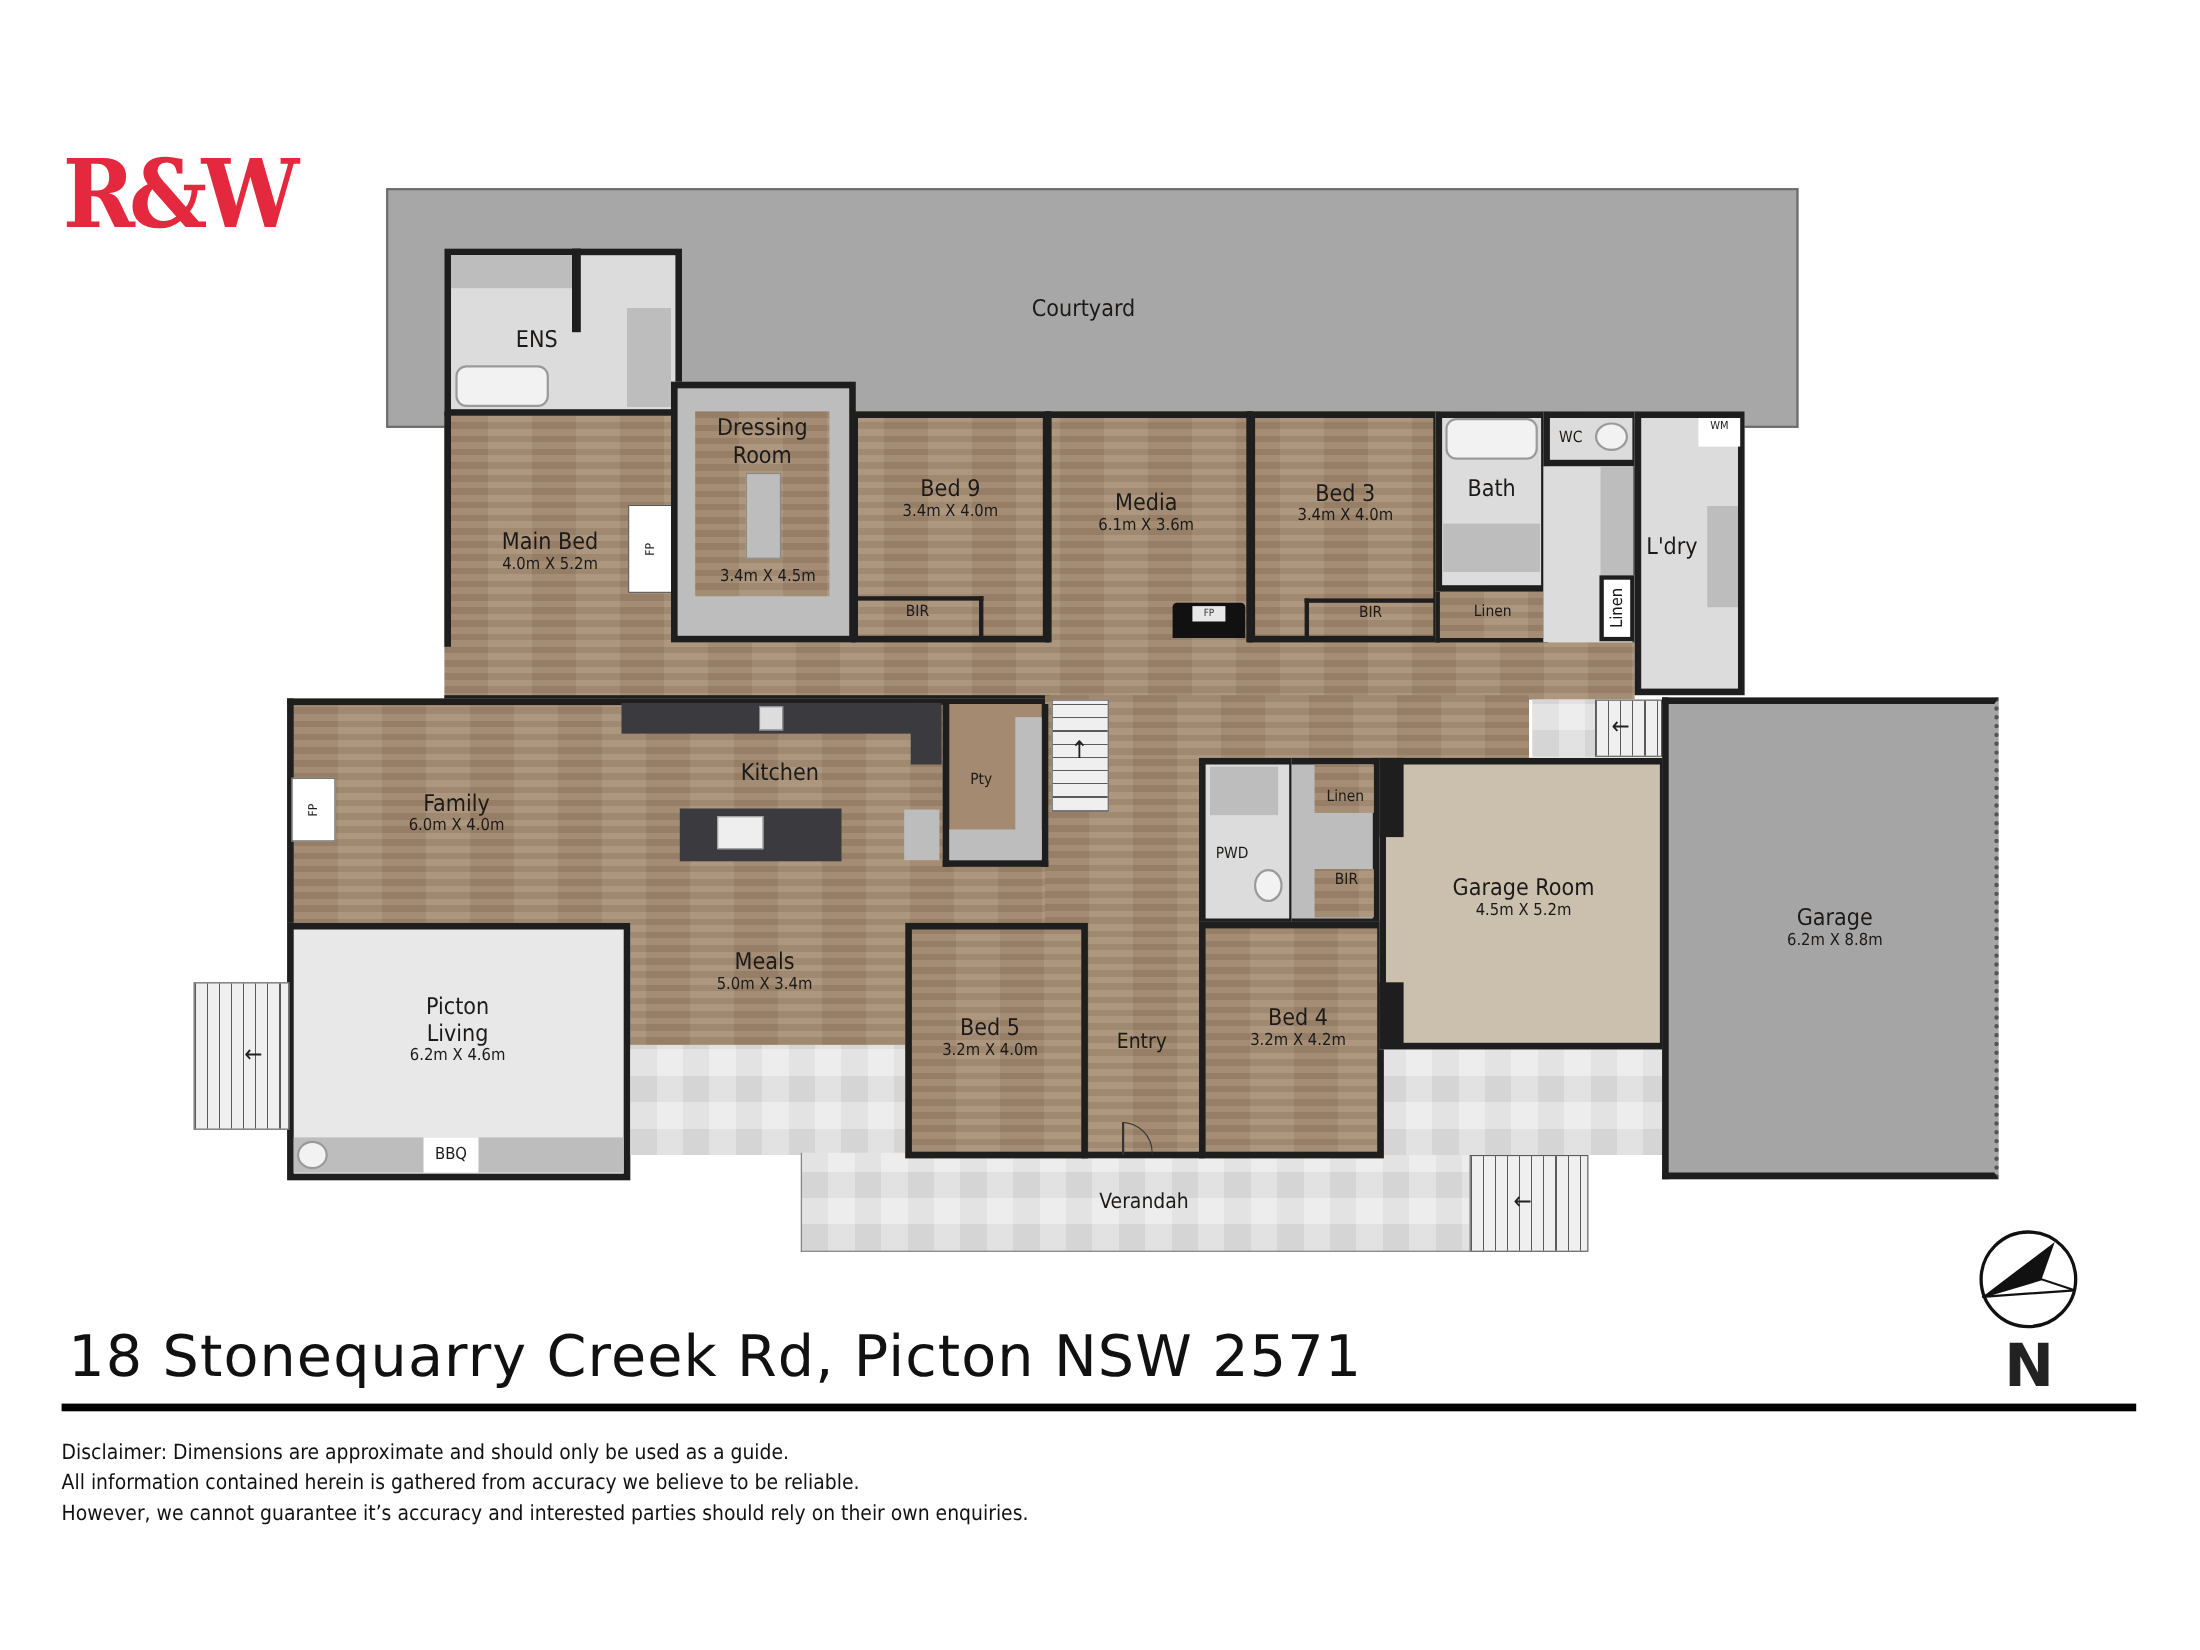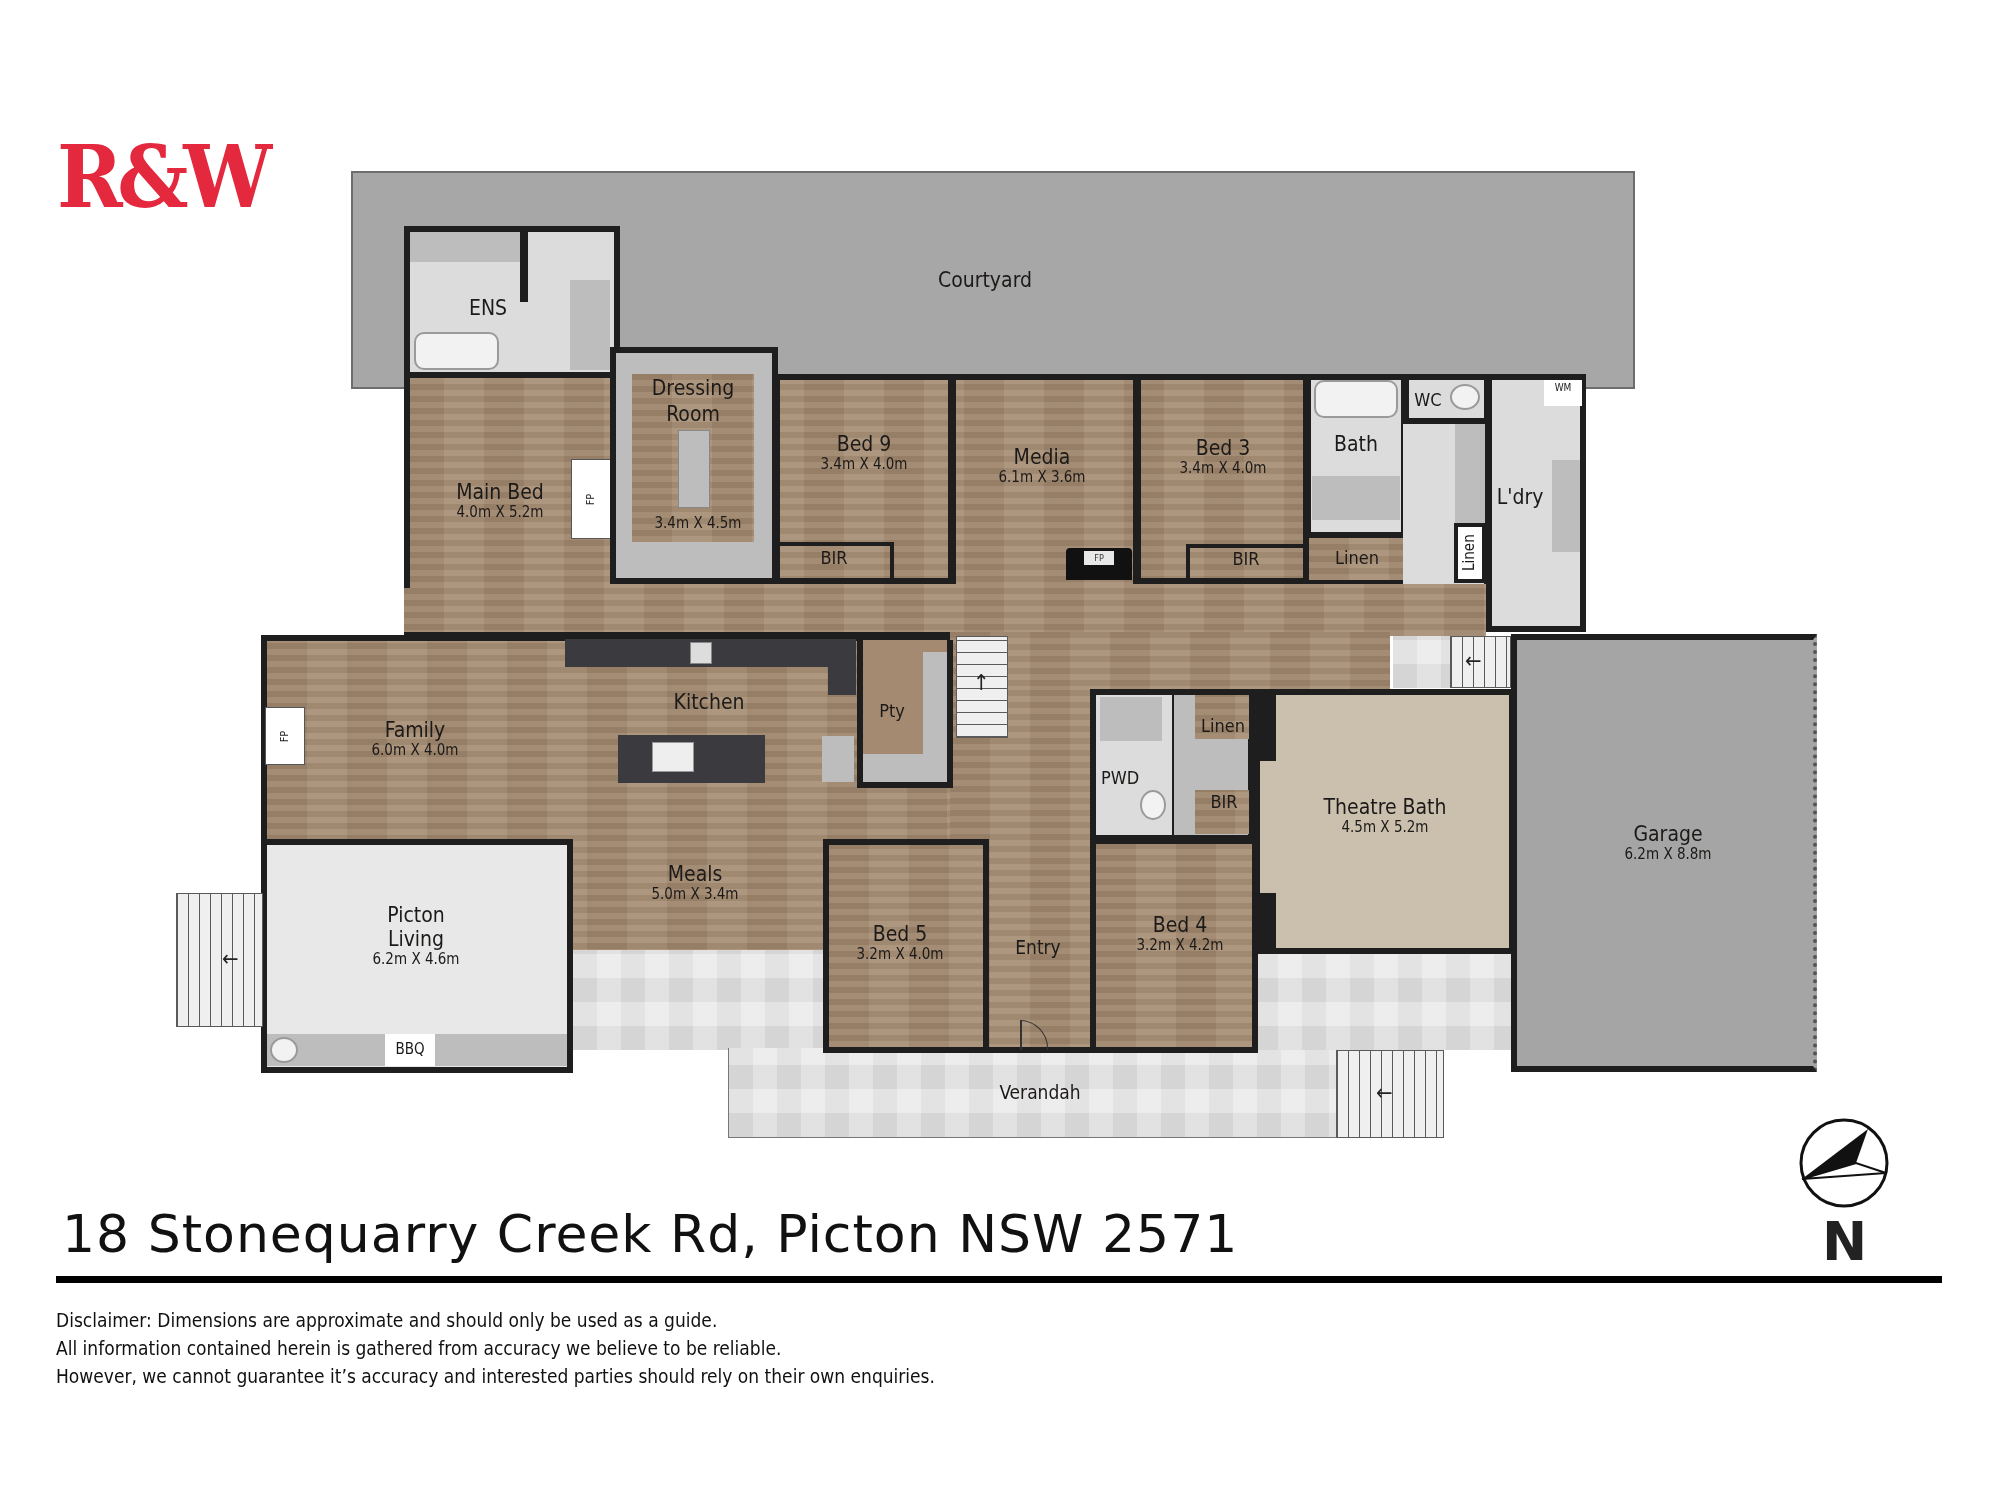--- a/index.html
+++ b/index.html
@@ -25,21 +25,21 @@
   .wallthin { border:4px solid #1e1e1e; }
   .bench { background:#3b3b3f; }
   .grey { background:#bdbdbd; }
   .fixture { background:#f2f2f2; border:2px solid #9a9a9a; border-radius:10px; }
   .stairs { background:#efefef; background-image: repeating-linear-gradient(90deg, #5a5a5a 0 1px, transparent 1px 11px); border:1px solid #5a5a5a; }
   .stairs-h { background:#efefef; background-image: repeating-linear-gradient(0deg, #5a5a5a 0 1px, transparent 1px 12px); border:1px solid #5a5a5a; }
 
   .lbl { position:absolute; text-align:center; color:#1c1a18; transform:translateX(-50%); white-space:nowrap; line-height:1.15; }
   .rn { font-size:21px; }
   .dim { font-size:15px; display:block; }
-  .small { font-size:18px; }
+  .small { font-size:14px; }
   .fp { position:absolute; background:#fff; border:1px solid #555; font-size:11px; display:flex; align-items:center; justify-content:center; color:#222; }
 
   .address { left:62px; top:1204px; font-family:"DejaVu Sans", sans-serif; font-size:52px; color:#111; letter-spacing:1px; white-space:nowrap; }
   .rule { left:56px; top:1276px; width:1886px; height:7px; background:#000; }
   .disc { left:56px; font-family:"DejaVu Sans Condensed","DejaVu Sans", sans-serif; font-size:19px; color:#111; white-space:nowrap; }
   .north-n { left:1822px; top:1210px; font-size:54px; font-weight:bold; color:#222; font-family:"DejaVu Sans", sans-serif; }
   .arrow { position:absolute; font-size:22px; color:#222; line-height:1; }
 </style>
 </head>
 <body>
@@ -202,21 +202,21 @@
   <div class="abs wood wall" style="left:1090px;top:838px;width:168px;height:215px;"></div>
   <div class="lbl" style="left:1180px;top:913px;">
     <span class="rn">Bed 4</span>
     <span class="dim">3.2m X 4.2m</span>
   </div>
 
   <div class="abs carpet wall" style="left:1254px;top:689px;width:261px;height:265px;"></div>
   <div class="abs" style="left:1254px;top:689px;width:22px;height:72px;background:#1e1e1e;"></div>
   <div class="abs" style="left:1254px;top:893px;width:22px;height:60px;background:#1e1e1e;"></div>
   <div class="lbl" style="left:1385px;top:795px;">
-    <span class="rn">Theatre Bath</span>
+    <span class="rn">Garage Room</span>
     <span class="dim">4.5m X 5.2m</span>
   </div>
 
   <div class="abs tile" style="left:1393px;top:636px;width:120px;height:52px;"></div>
   <div class="abs stairs" style="left:1450px;top:636px;width:61px;height:52px;"></div>
   <div class="arrow" style="left:1465px;top:650px;">←</div>
 
   <div class="abs garage wall" style="left:1511px;top:634px;width:306px;height:438px;border-right:4px dotted #555;"></div>
   <div class="lbl" style="left:1668px;top:822px;">
     <span class="rn">Garage</span>

